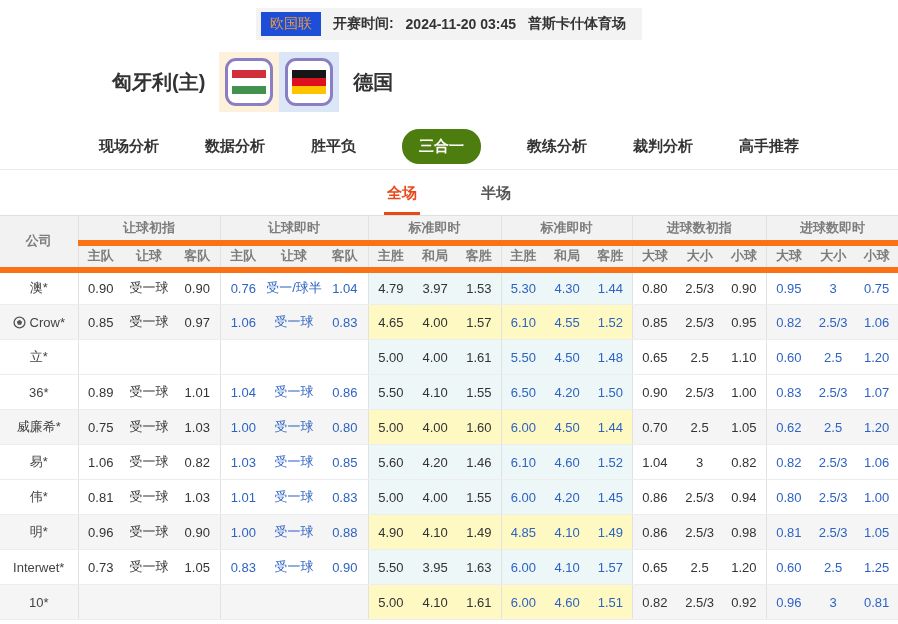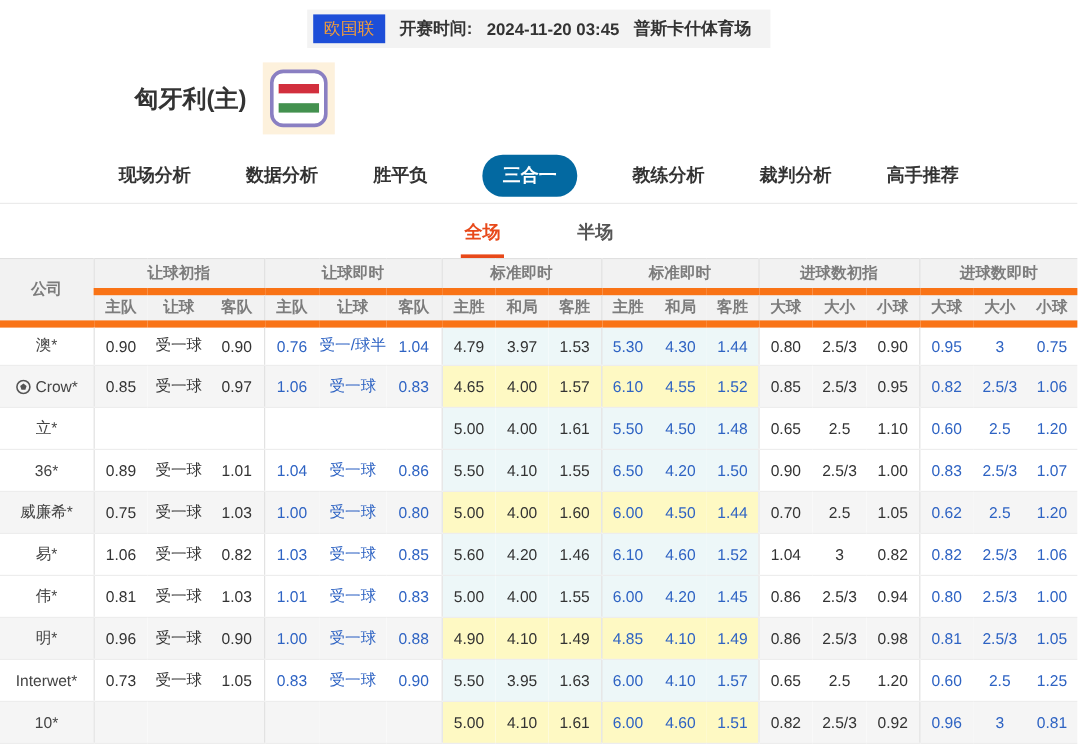--- a/index.html
+++ b/index.html
@@ -33,21 +33,21 @@
   .hu-flag .s1 { background:#d22f3d; } .hu-flag .s2 { background:#ffffff; } .hu-flag .s3 { background:#43914f; }
   .de-flag .s1 { background:#161616; } .de-flag .s2 { background:#dd1020; } .de-flag .s3 { background:#ffc400; }
   .countdown { flex:1; display:flex; justify-content:center; align-items:center; gap:9px; font-size:15px; color:#444; }
   .cd-value { background:#f2f2f2; color:#2257ae; font-weight:bold; font-size:21px; padding:3px 12px; border-radius:2px; }
   
   .tabs { display:flex; justify-content:center; align-items:center; gap:46px; height:46px; border-bottom:1px solid #ebebeb; }
   .tab {
     background:none; border:none; font:inherit; font-size:15px; font-weight:bold;
     color:#333; cursor:pointer; white-space:nowrap;
   }
-  .tab.active { background:#0369a1; color:#fff; border-radius:17px; padding:8px 17px; }
+  .tab.active { background:#4d7c0f; color:#fff; border-radius:17px; padding:8px 17px; }
   
   .subtabs { display:flex; justify-content:center; align-items:flex-end; gap:58px; height:45px; }
   .stab {
     background:none; border:none; font:inherit; font-size:15px; font-weight:bold;
     color:#555; cursor:pointer; padding:9px 3px; border-bottom:3px solid transparent;
   }
   .stab.active { color:#e8491a; border-bottom-color:#e8491a; }
   
   table.odds { width:898px; border-collapse:collapse; table-layout:fixed; border-top:1px solid #e0e0e0; }
   .odds th {
@@ -83,20 +83,32 @@
     <span class="team-name">匈牙利(主)</span>
     <span class="flag-box hu">
       <span class="flag-frame">
         <span class="flag hu-flag">
             <i class="s1"></i>
             <i class="s2"></i>
             <i class="s3"></i>
           </span>
       </span>
     </span>
+  </div>
+  <div class="team away">
+    <span class="flag-box de">
+      <span class="flag-frame">
+        <span class="flag de-flag">
+            <i class="s1"></i>
+            <i class="s2"></i>
+            <i class="s3"></i>
+          </span>
+      </span>
+    </span>
+    <span class="team-name">德国</span>
   </div>
 </div>
 
 <nav class="tabs" id="tabs">
     <button class="tab">现场分析</button>
     <button class="tab">数据分析</button>
     <button class="tab">胜平负</button>
     <button class="tab active">三合一</button>
     <button class="tab">教练分析</button>
     <button class="tab">裁判分析</button>

